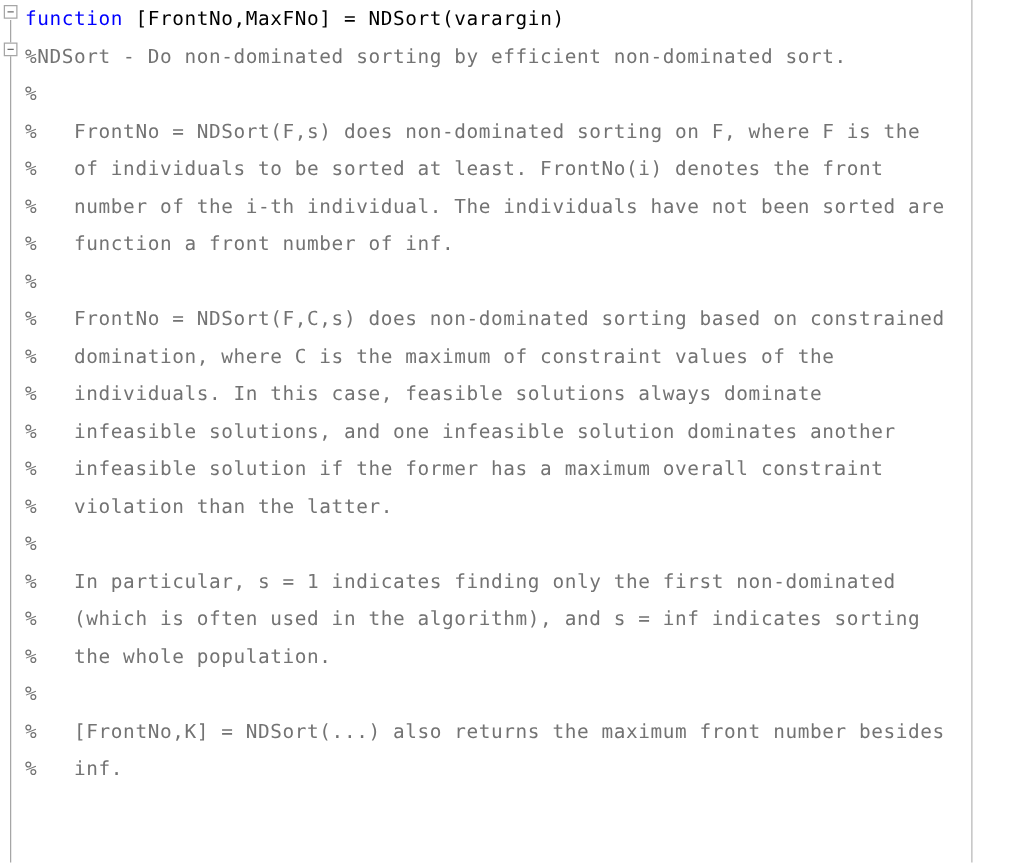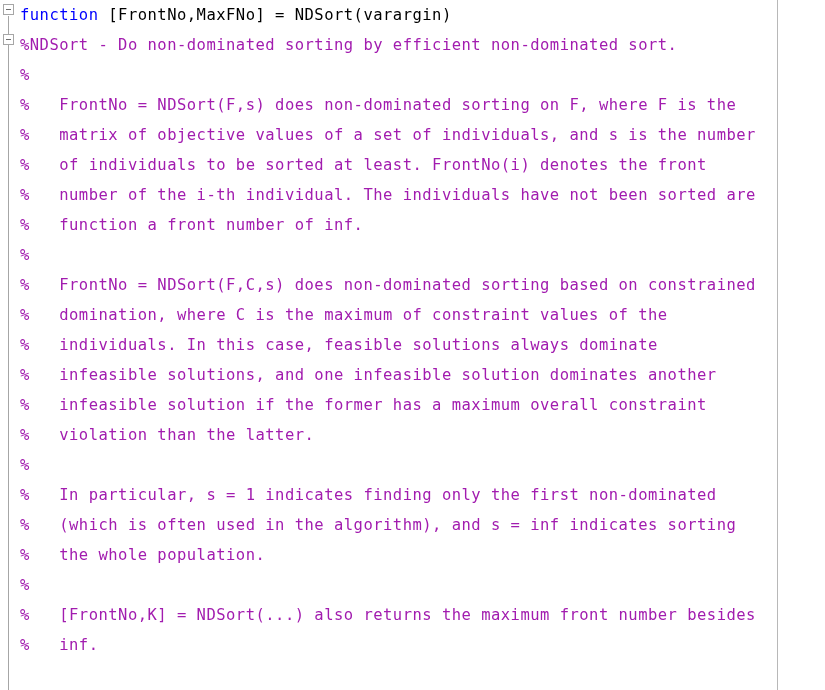--- a/index.html
+++ b/index.html
@@ -81,21 +81,21 @@
   .line {
     height: 30px;
     line-height: 30px;
     font-size: 15.5px;
     letter-spacing: 0.48px;
     white-space: pre;
     font-family: "DejaVu Sans Mono", "Liberation Mono", monospace;
   }
   .kw      { color: #0000ff; }
   .plain   { color: #000000; }
-  .comment { color: #a21caf; }
+  .comment { color: #737373; }
 </style>
 </head>
 <body>
 
 <div id="editor">
 
   <div class="ruler"></div>
 
   <div class="fold-gutter">
     <div class="fold-spine"></div>
@@ -106,21 +106,20 @@
   <div class="code">
 
     <div class="line"><span class="kw">function</span><span class="plain"> [FrontNo,MaxFNo] = NDSort(varargin)</span></div>
 
     <div class="line"><span class="comment">%NDSort - Do non-dominated sorting by efficient non-dominated sort.</span></div>
 
     <div class="line"><span class="comment">%</span></div>
 
     <div class="line"><span class="comment">%   FrontNo = NDSort(F,s) does non-dominated sorting on F, where F is the</span></div>
 
-    <div class="line"><span class="comment">%   matrix of objective values of a set of individuals, and s is the number</span></div>
 
     <div class="line"><span class="comment">%   of individuals to be sorted at least. FrontNo(i) denotes the front</span></div>
 
     <div class="line"><span class="comment">%   number of the i-th individual. The individuals have not been sorted are</span></div>
 
     <div class="line"><span class="comment">%   function a front number of inf.</span></div>
 
     <div class="line"><span class="comment">%</span></div>
 
     <div class="line"><span class="comment">%   FrontNo = NDSort(F,C,s) does non-dominated sorting based on constrained</span></div>

